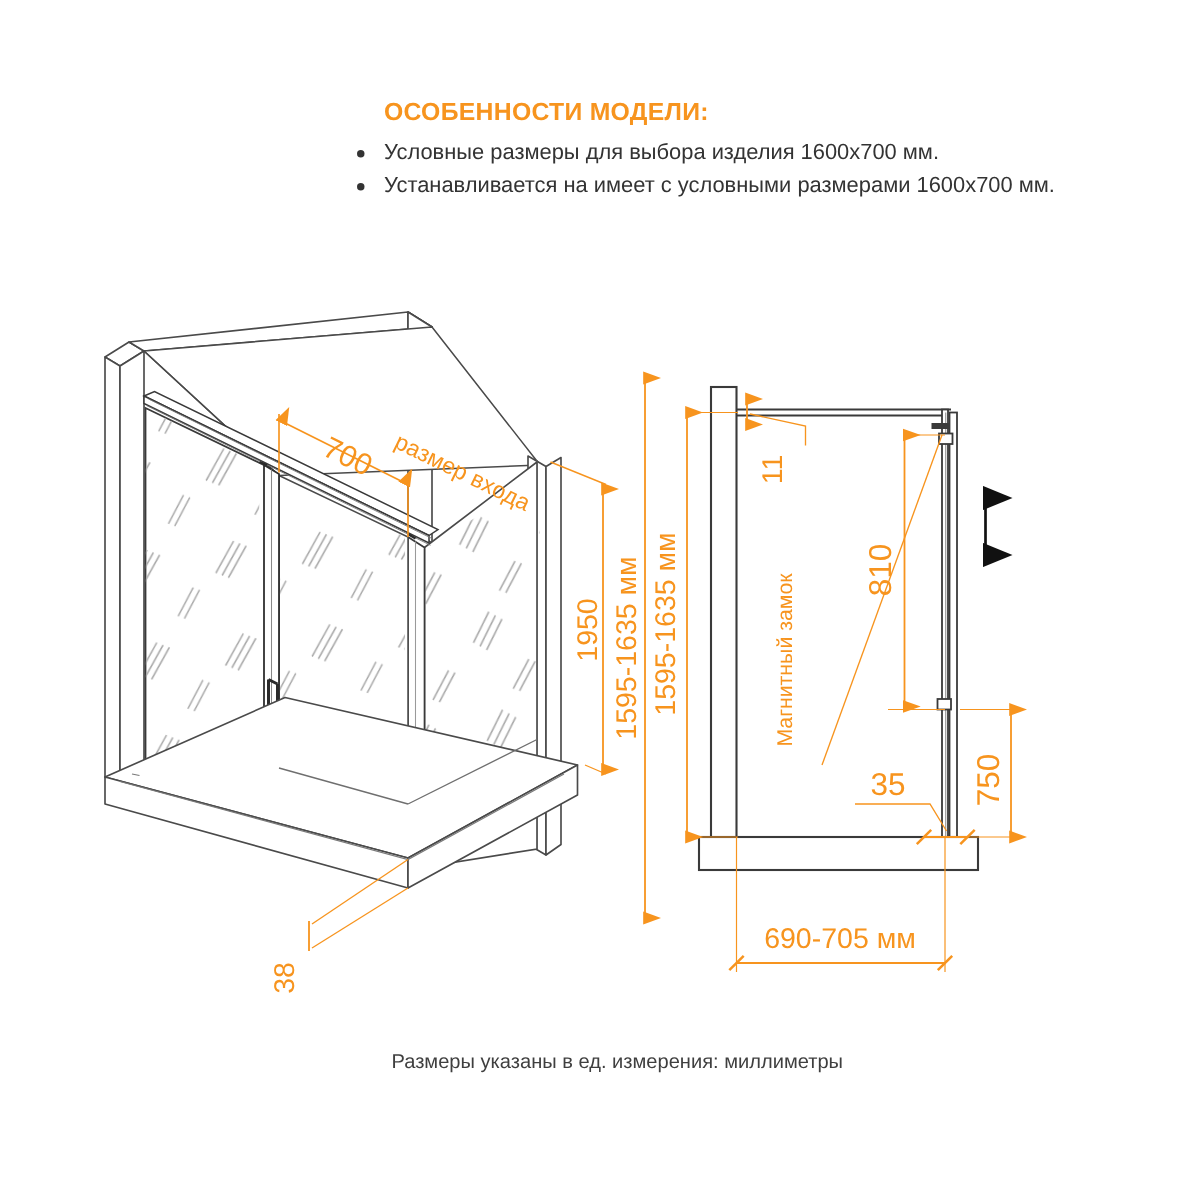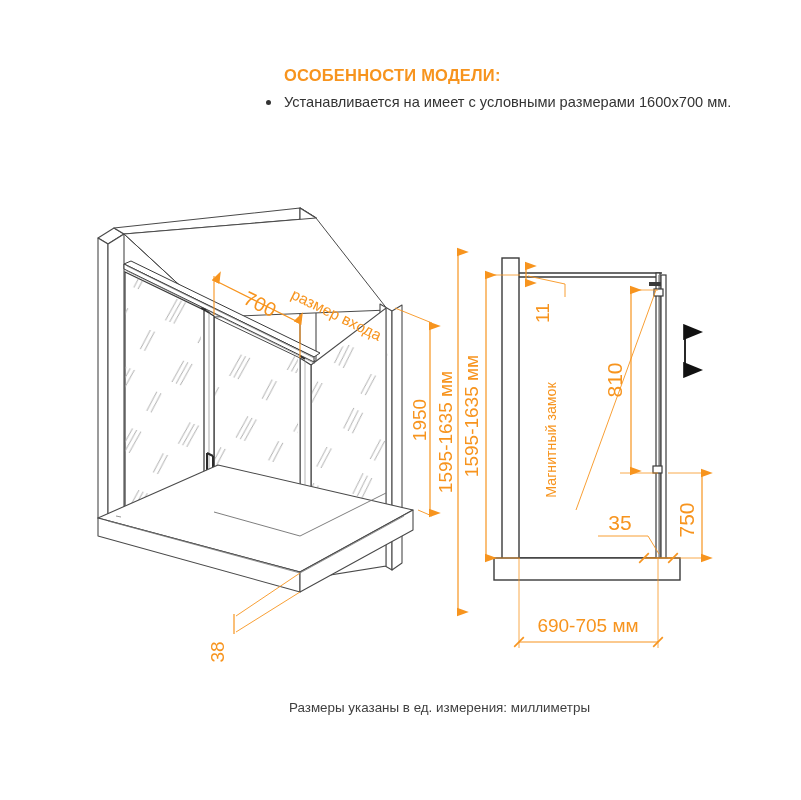--- a/index.html
+++ b/index.html
@@ -11,21 +11,20 @@
     width: 801px;
     height: 800px;
     position: relative;
     overflow: hidden;
     font-family: "Liberation Sans", sans-serif;
     color: #3a3a3a;
   }
   #root {
     position: absolute;
     inset: 0;
-    margin-left: 28px;
   }
 
   
   .features {
     position: absolute;
     left: 228px;
     top: 66px;
     width: 540px;
   }
   .features-title {
@@ -82,20 +81,24 @@
   text { font-family: "Liberation Sans", sans-serif; }
 </style>
 </head>
 <body>
 
 <div id="root">
 
   <div class="features">
     <p class="features-title">ОСОБЕННОСТИ МОДЕЛИ:</p>
     <ul class="features-list">
+      <li>
+        <span class="bullet"></span>
+        <span>Условные размеры для выбора изделия 1600х700 мм.</span>
+      </li>
       <li>
         <span class="bullet"></span>
         <span>Устанавливается на имеет с условными размерами 1600х700 мм.</span>
       </li>
     </ul>
   </div>
 
   <div class="drawing">
     <svg width="801" height="500" viewBox="0 0 801 500">
       <defs>

